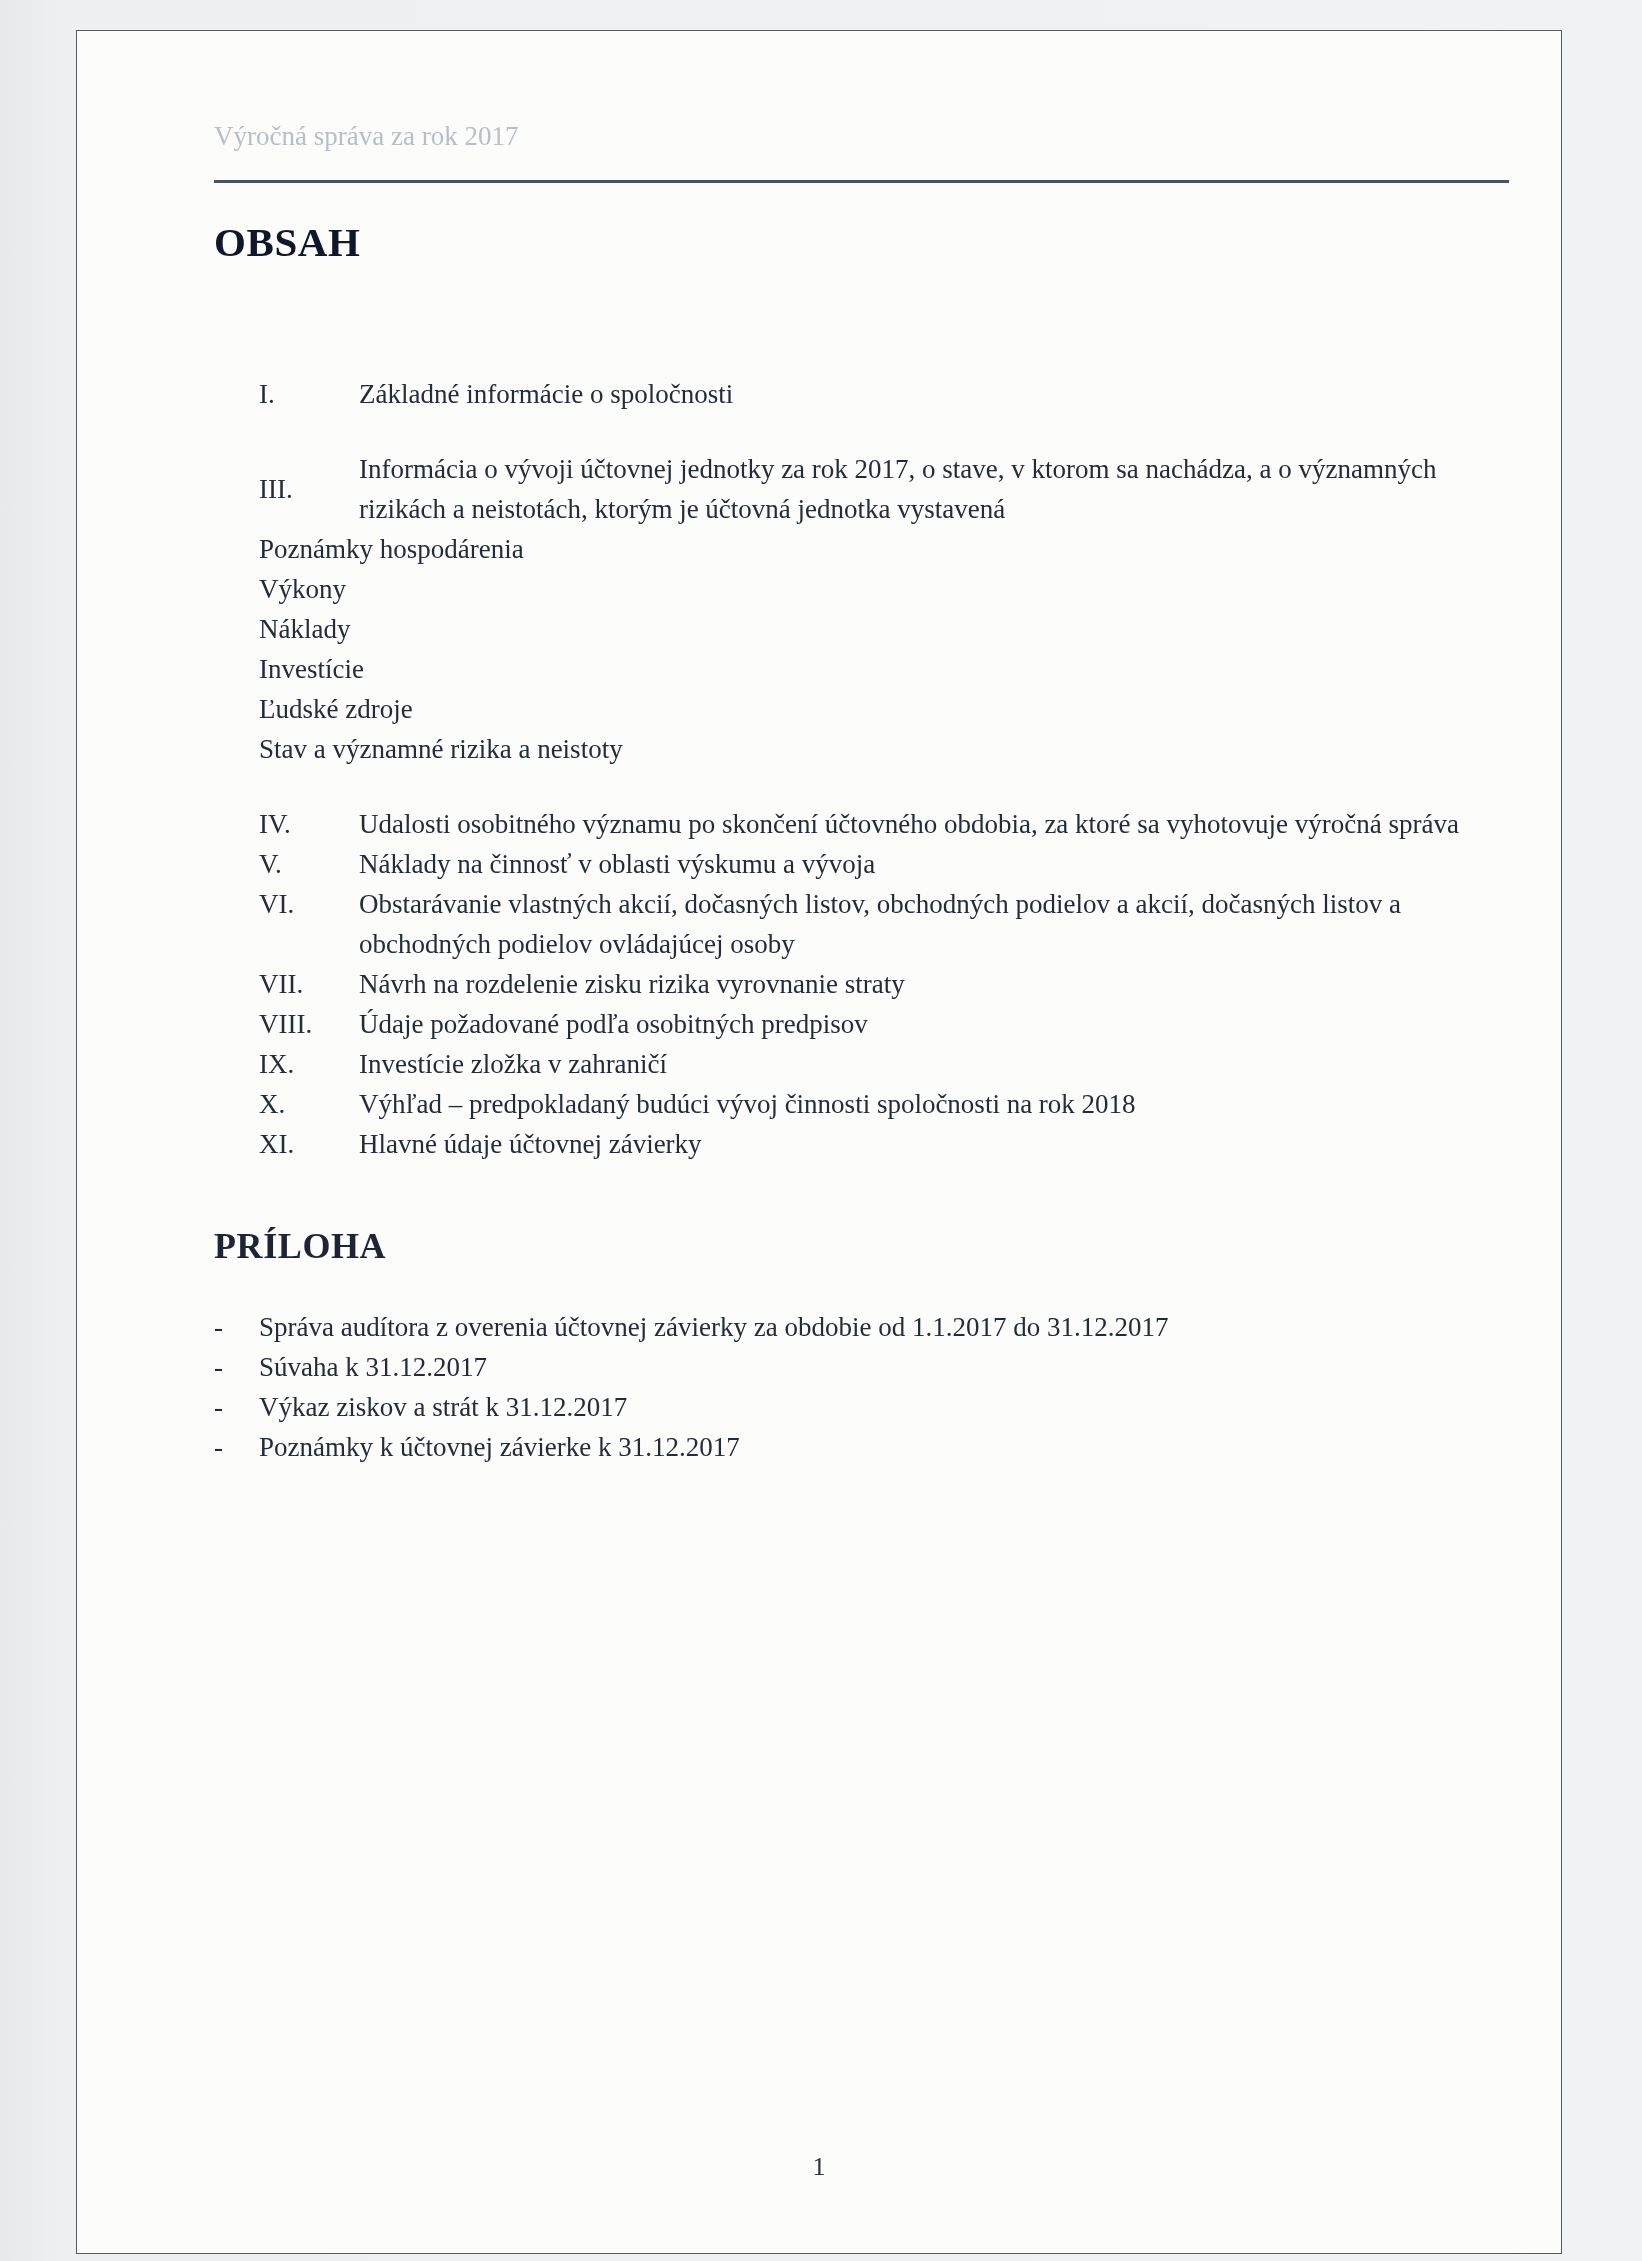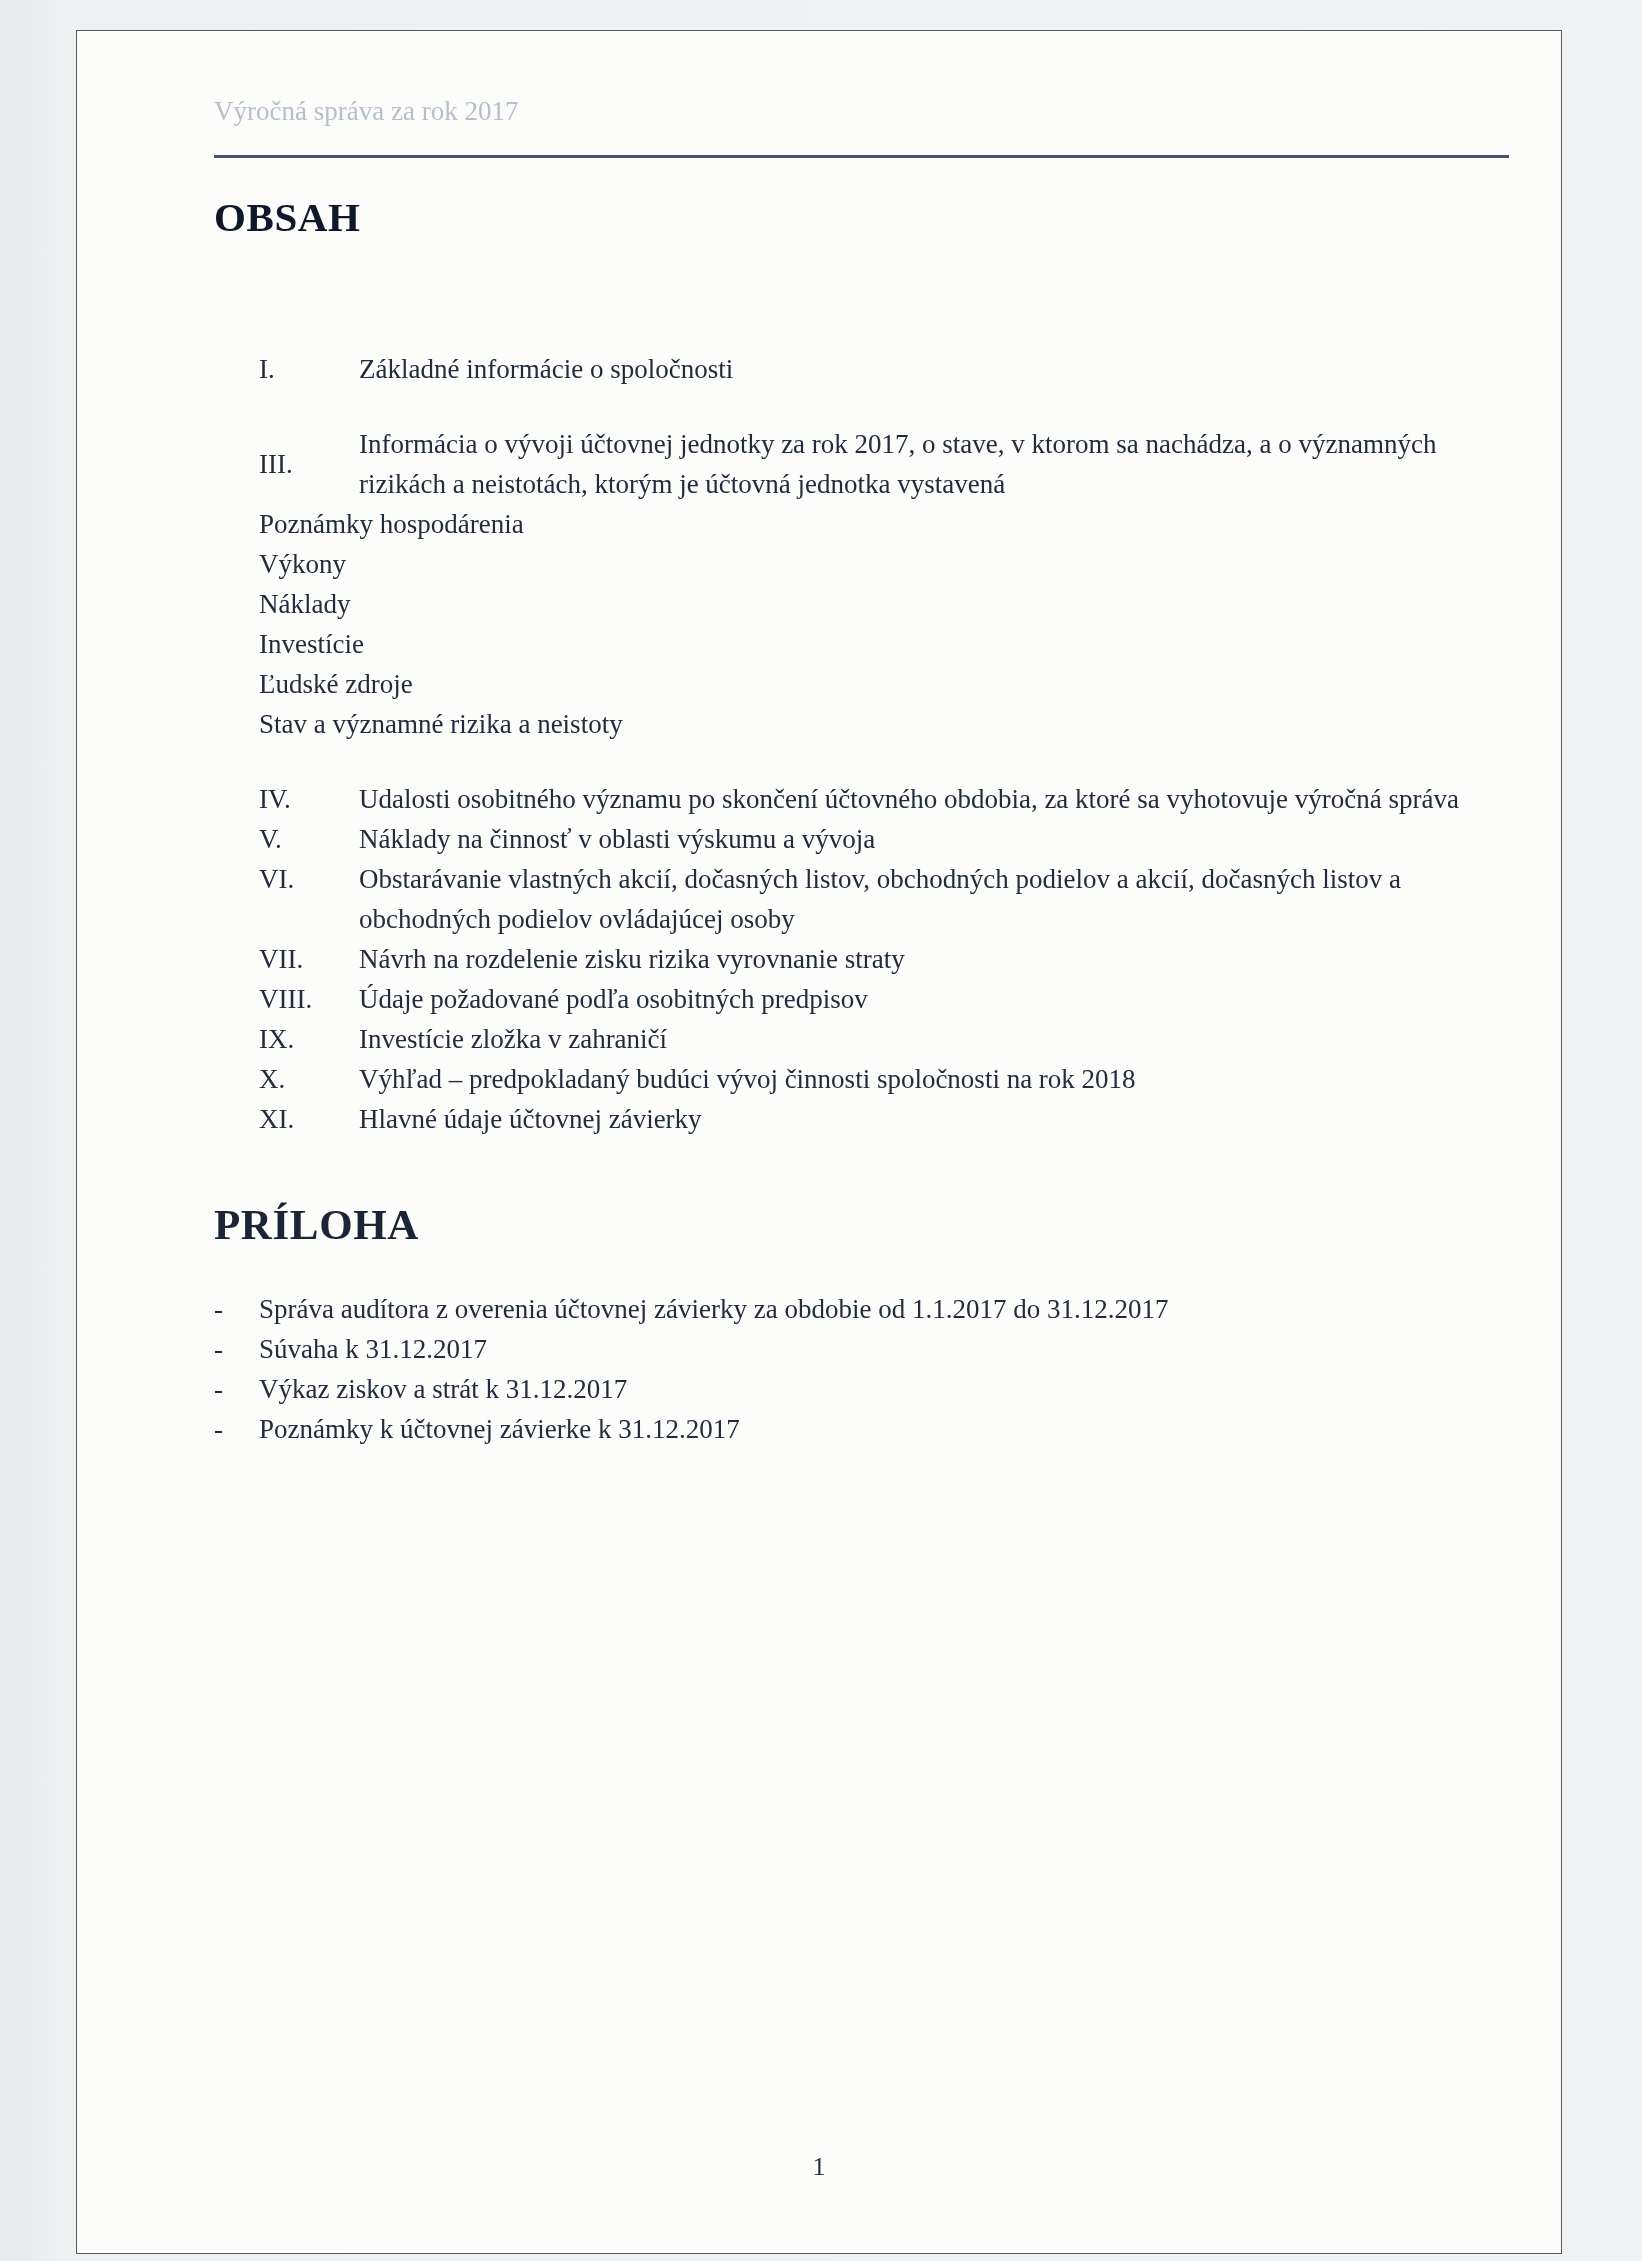--- a/index.html
+++ b/index.html
@@ -18,21 +18,21 @@
   }
   .sheet {
     position: absolute;
     left: 76px;
     top: 30px;
     width: 1486px;
     height: 2224px;
     box-sizing: border-box;
     background: #fcfcfb;
     border: 1.9px solid #565b62;
-    padding: 64px 52px 0 137px;
+    padding: 89px 52px 0 137px;
   }
   .doc-header {
     font-size: 27px;
     line-height: 33px;
     color: #b5bfcb;
   }
   .rule {
     margin-top: 27px;
     height: 2.6px;
     background: #44546a;
@@ -53,21 +53,21 @@
   .row { display: flex; }
   .num {
     width: 100px;
     flex-shrink: 0;
   }
   .txt { max-width: 1134px; }
   .gap { margin-top: 35px; align-items: center; }
   .subitem { }
   .priloha-title {
     margin-top: 61px;
-    font-size: 43px;
+    font-size: 36px;
     font-weight: bold;
     letter-spacing: 0.6px;
     color: #1c2536;
   }
   .pr-items {
     margin-top: 40px;
     font-size: 27px;
     line-height: 40px;
   }
   .pr-row { display: flex; }

